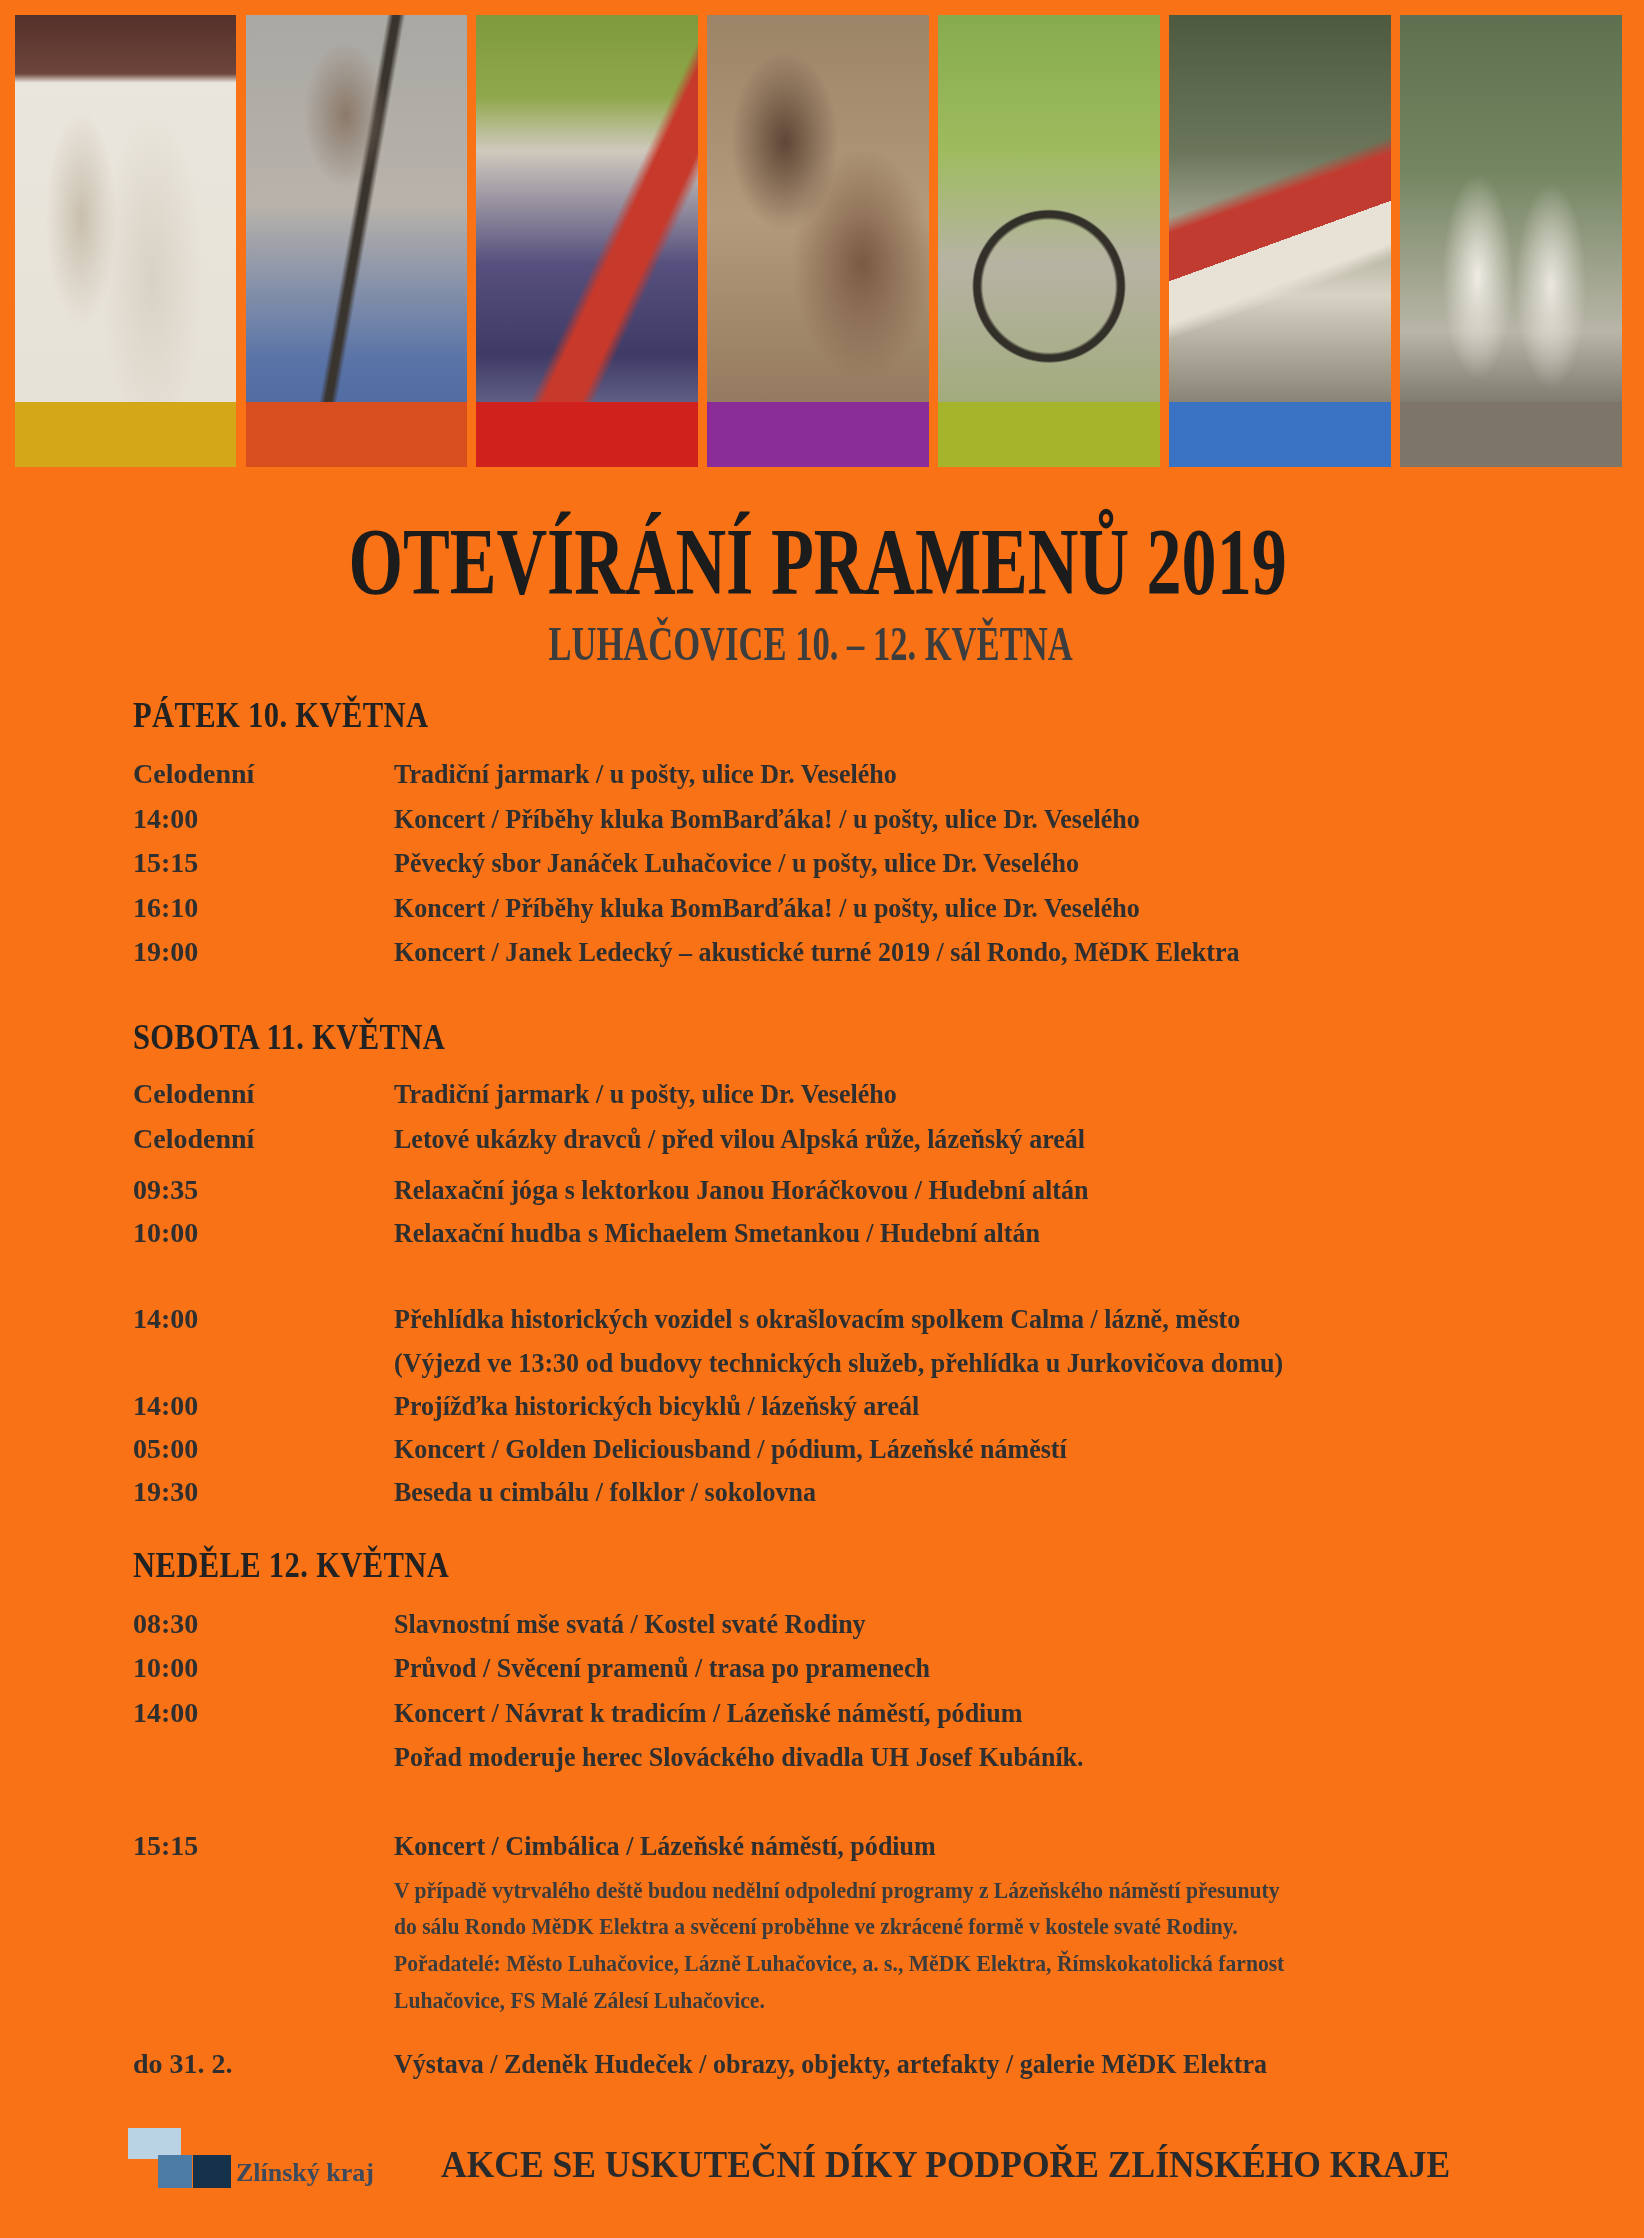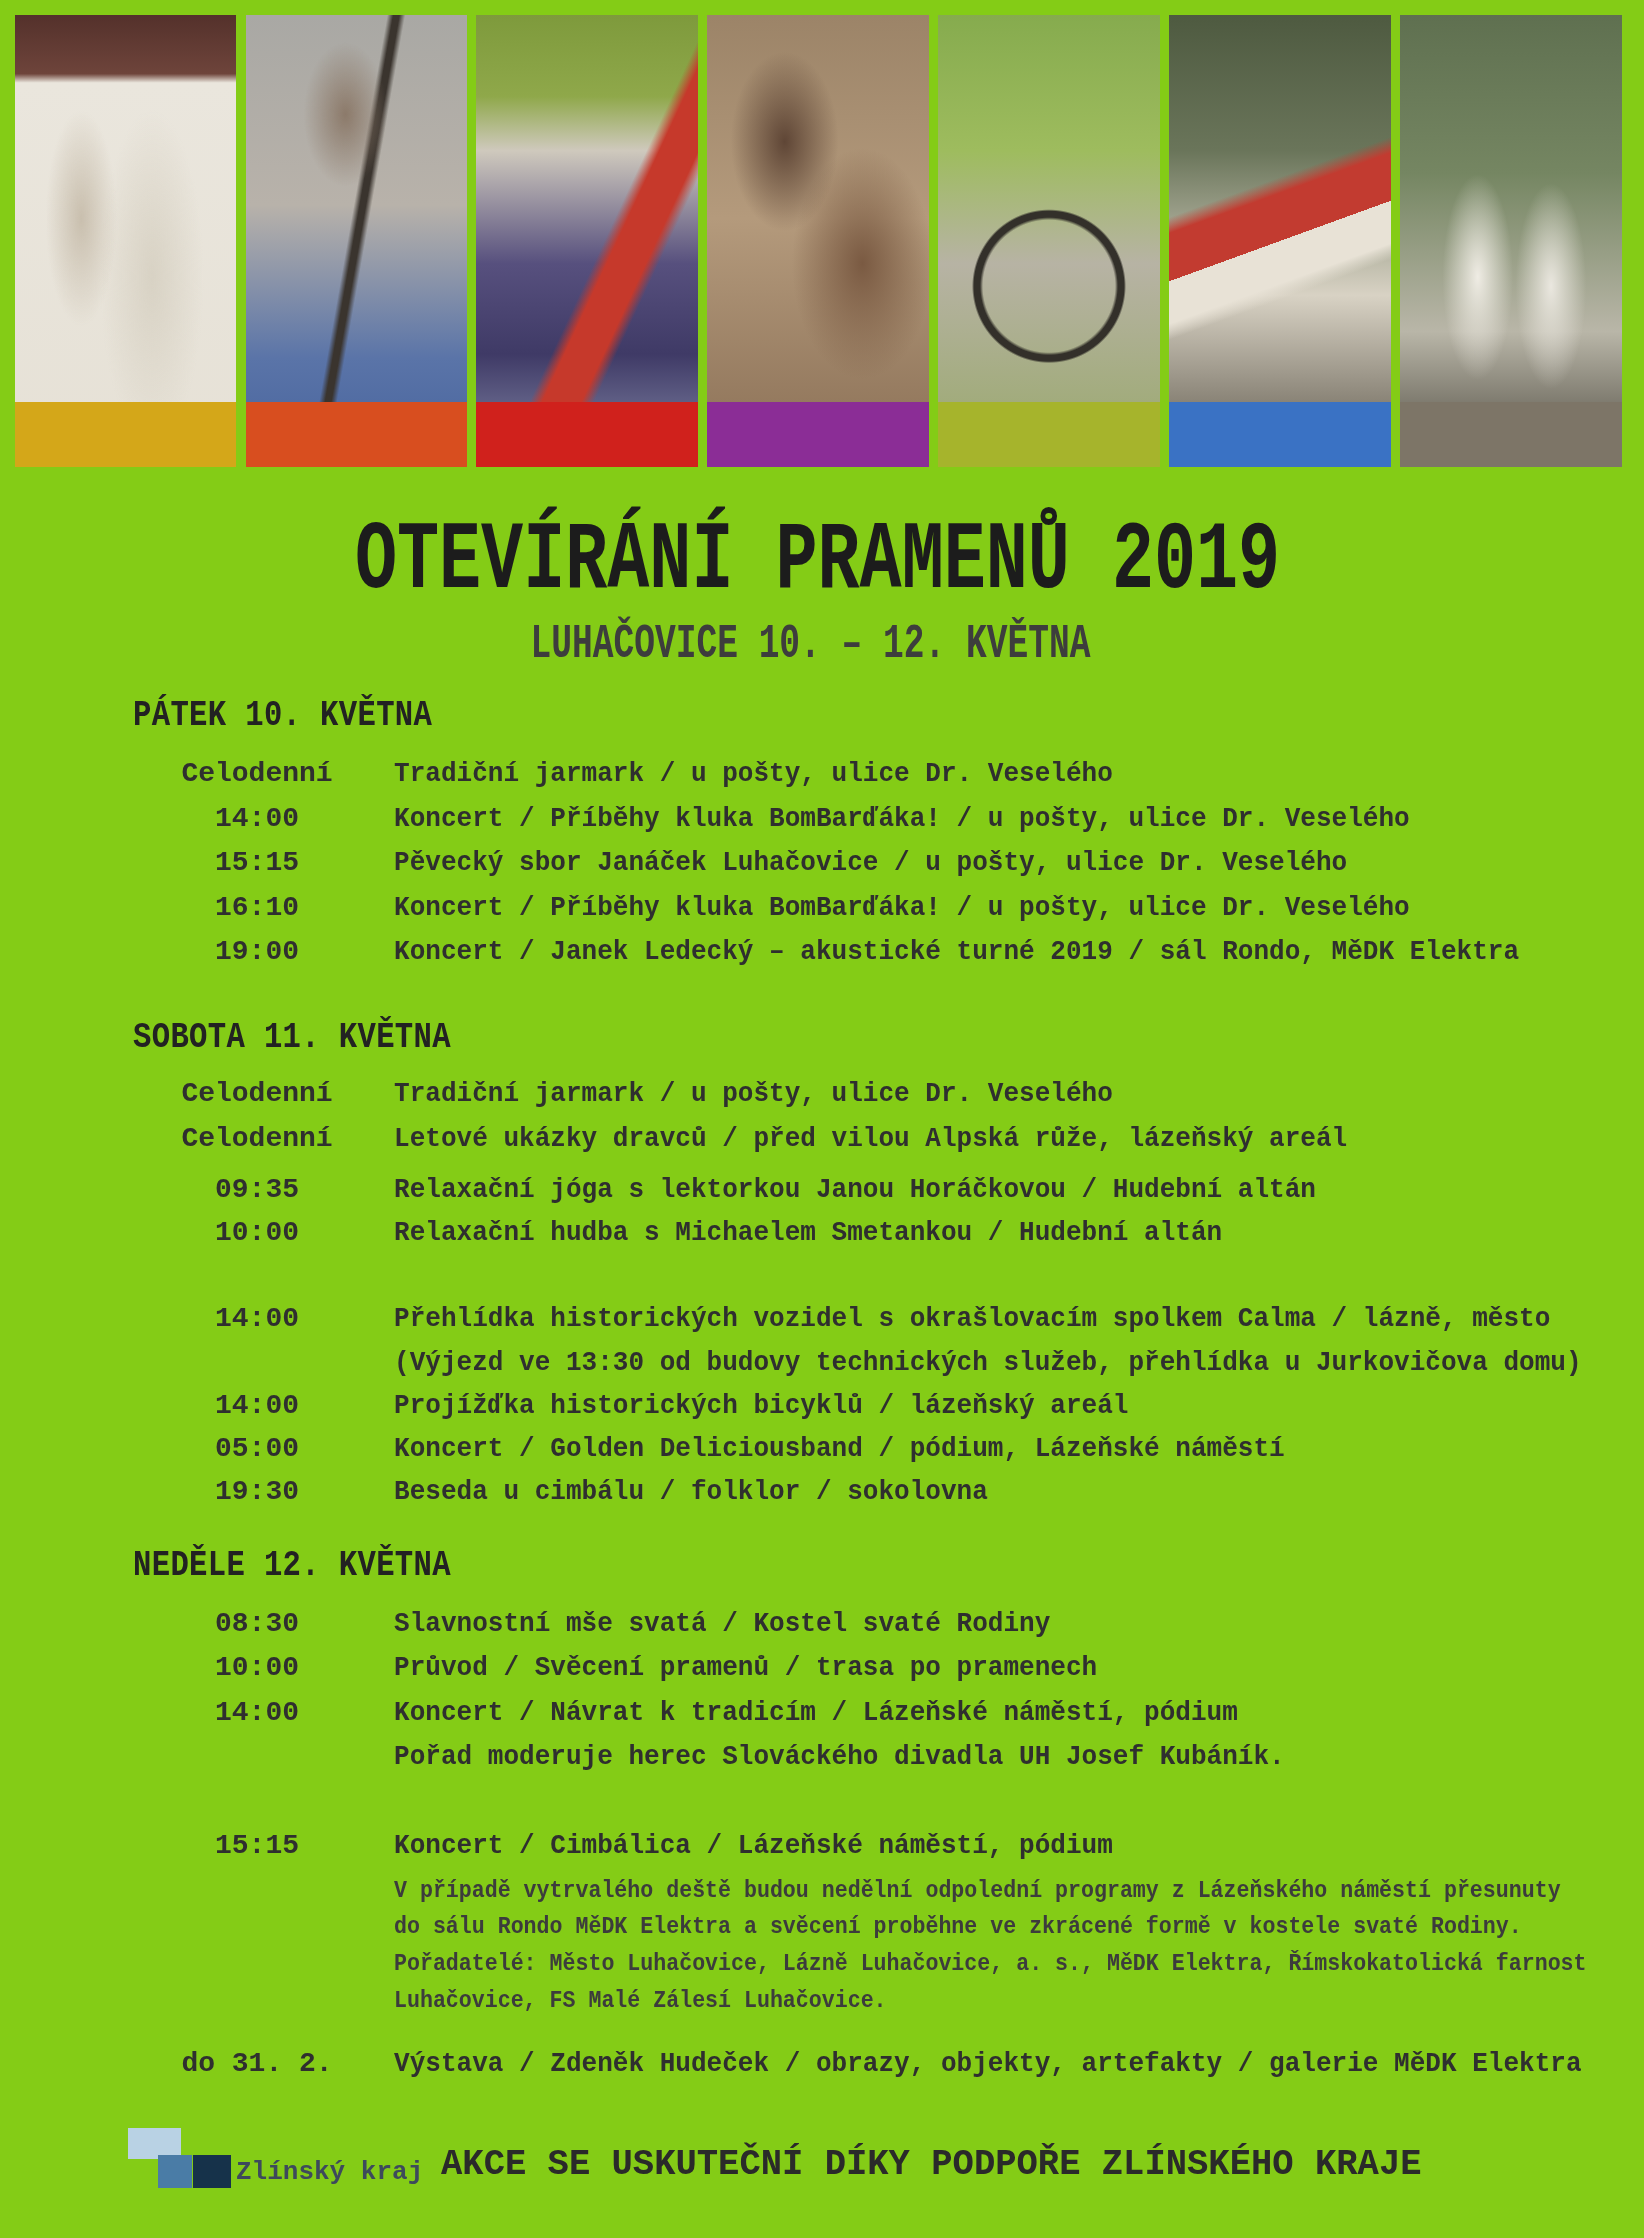--- a/index.html
+++ b/index.html
@@ -1,17 +1,17 @@
 <!DOCTYPE html>
 <html style="font-size:13.7px"><head>
 <meta charset="utf-8">
 <style>
   html,body{margin:0;padding:0;background:#ffffff;}
-  .page{position:relative;width:1644px;height:2239px;background:#84cc16;overflow:hidden;
-        font-family:Liberation Mono, monospace;color:#262626;}
+  .page{position:relative;width:1644px;height:2239px;background:#f97316;overflow:hidden;
+        font-family:Liberation Serif, serif;color:#262626;}
 
   
   .photo-strip{position:absolute;left:14.6px;top:14.6px;width:1607px;height:452px;
                display:flex;gap:9.4px;}
   .photo{position:relative;flex:1;overflow:hidden;background:#d8d4c8;}
   .photo .bar{position:absolute;left:0;right:0;bottom:0;height:65px;}
   .photo:nth-child(1){background:
     radial-gradient(51px 154px at 30% 45%, #c9bfae 0%, rgba(0,0,0,0) 70%),
     radial-gradient(69px 223px at 62% 58%, #d8d2c4 0%, rgba(0,0,0,0) 75%),
     linear-gradient(180deg,#54312b 0%,#6e443b 13%,#eae6dd 15%,#e6e1d6 100%);}
@@ -43,21 +43,21 @@
          transform:scaleX(.73);transform-origin:49% center;white-space:nowrap;}
   .subtitle{position:absolute;left:0;width:1644px;top:620px;margin:0;text-align:center;
          font-size:48px;line-height:48px;font-weight:bold;color:#3d3d3d;
          transform:scaleX(.72);transform-origin:47.5% center;white-space:nowrap;}
   .day-heading{position:absolute;left:133px;margin:0;font-size:36px;line-height:41px;
          font-weight:bold;color:#222;transform:scaleX(.85);transform-origin:left center;
          white-space:nowrap;letter-spacing:0.4px;}
 
   
   .row{position:absolute;left:133px;width:1473px;height:36px;font-size:28px;line-height:34px;
-       font-weight:bold;color:#2f2f2f;white-space:nowrap;text-align:center;}
+       font-weight:bold;color:#2f2f2f;white-space:nowrap;}
   .row .time{position:absolute;left:0;top:0;width:248px;}
   .row .desc{position:absolute;left:261px;top:0;transform:scaleX(.93);transform-origin:left center;}
 
   
   .note-line{position:absolute;left:394px;font-size:24px;line-height:29px;font-weight:bold;
        color:#3c3c3c;white-space:nowrap;transform:scaleX(.9);transform-origin:left center;}
   .footer-text{position:absolute;left:441px;top:2144px;font-size:37px;line-height:41px;
        font-weight:bold;color:#2a2a2a;white-space:nowrap;transform:scaleX(.96);
        transform-origin:left center;}
   .logo{position:absolute;left:124px;top:2126px;width:291px;height:77px;}

